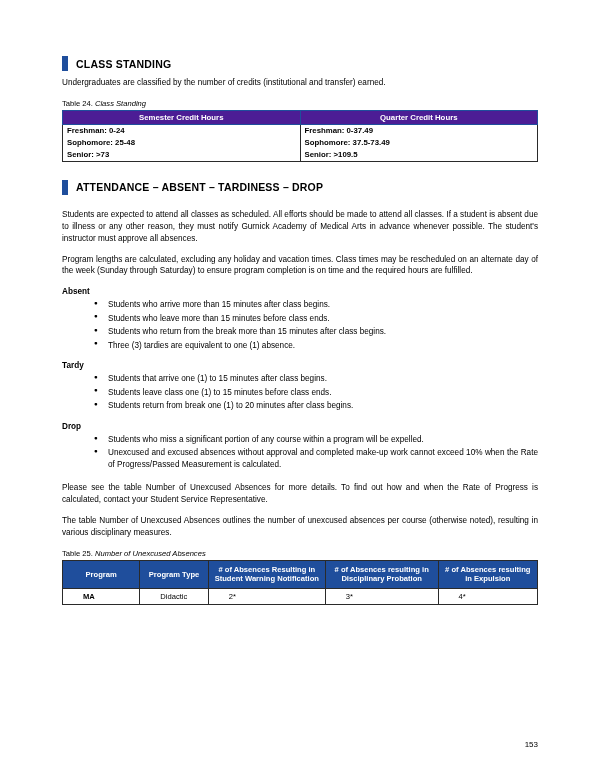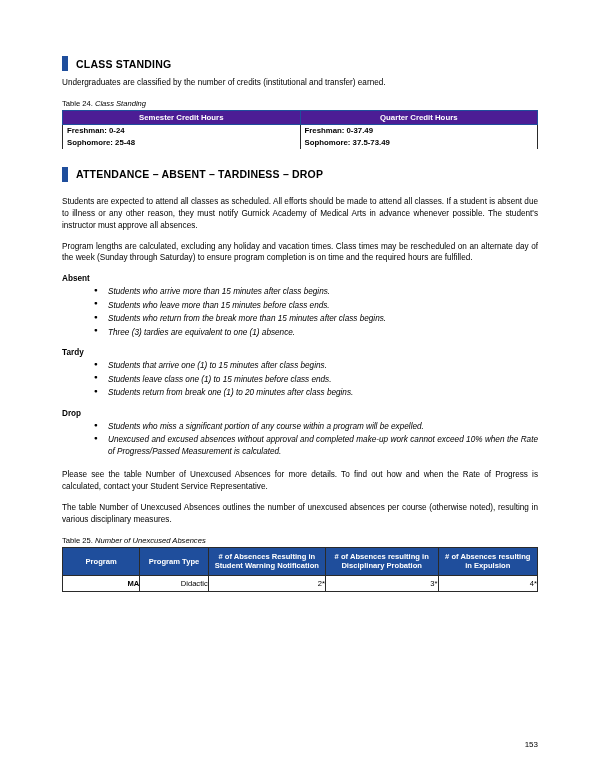--- a/index.html
+++ b/index.html
@@ -95,21 +95,20 @@
 
   .subhead {
     font-size: 8.2px;
     font-weight: bold;
     margin: 10px 0 3px 0;
   }
   ul.bullets {
     margin: 0 0 0 0;
     padding-left: 46px;
     list-style: none;
-    font-style: italic;
   }
   ul.bullets li {
     font-size: 8.2px;
     line-height: 1.45;
     margin: 0 0 1.5px 0;
     position: relative;
     text-align: justify;
   }
   ul.bullets li::before {
     content: "\25CF";
@@ -131,22 +130,22 @@
     font-size: 7.6px;
     font-weight: bold;
     text-align: center;
     padding: 4px 3px;
     border: 1px solid #2a2a2a;
     line-height: 1.25;
     vertical-align: middle;
   }
   table.t25 td {
     font-size: 7.6px;
-    text-align: right;
-    padding: 3px 0;
+    text-align: left;
+    padding: 3px 20px;
     border: 1px solid #2a2a2a;
     vertical-align: middle;
   }
   table.t25 td.prog {
     font-weight: bold;
   }
 
   .page-number {
     position: absolute;
     right: 62px;
@@ -179,20 +178,24 @@
         </tr>
       </thead>
       <tbody>
         <tr>
           <td>Freshman: 0-24</td>
           <td>Freshman: 0-37.49</td>
         </tr>
         <tr>
           <td>Sophomore: 25-48</td>
           <td>Sophomore: 37.5-73.49</td>
+        </tr>
+        <tr class="last">
+          <td>Senior: &gt;73</td>
+          <td>Senior: &gt;109.5</td>
         </tr>
       </tbody>
     </table>
 
     <div class="section-head" style="margin-top:18px;">
       <div class="section-bar"></div>
       <div class="section-title">ATTENDANCE – ABSENT – TARDINESS – DROP</div>
     </div>
 
     <p class="body" style="margin-top:14px;">Students are expected to attend all classes as scheduled. All efforts should be made to attend all classes. If a student is absent due to illness or any other reason, they must notify Gurnick Academy of Medical Arts in advance whenever possible. The student's instructor must approve all absences.</p>

